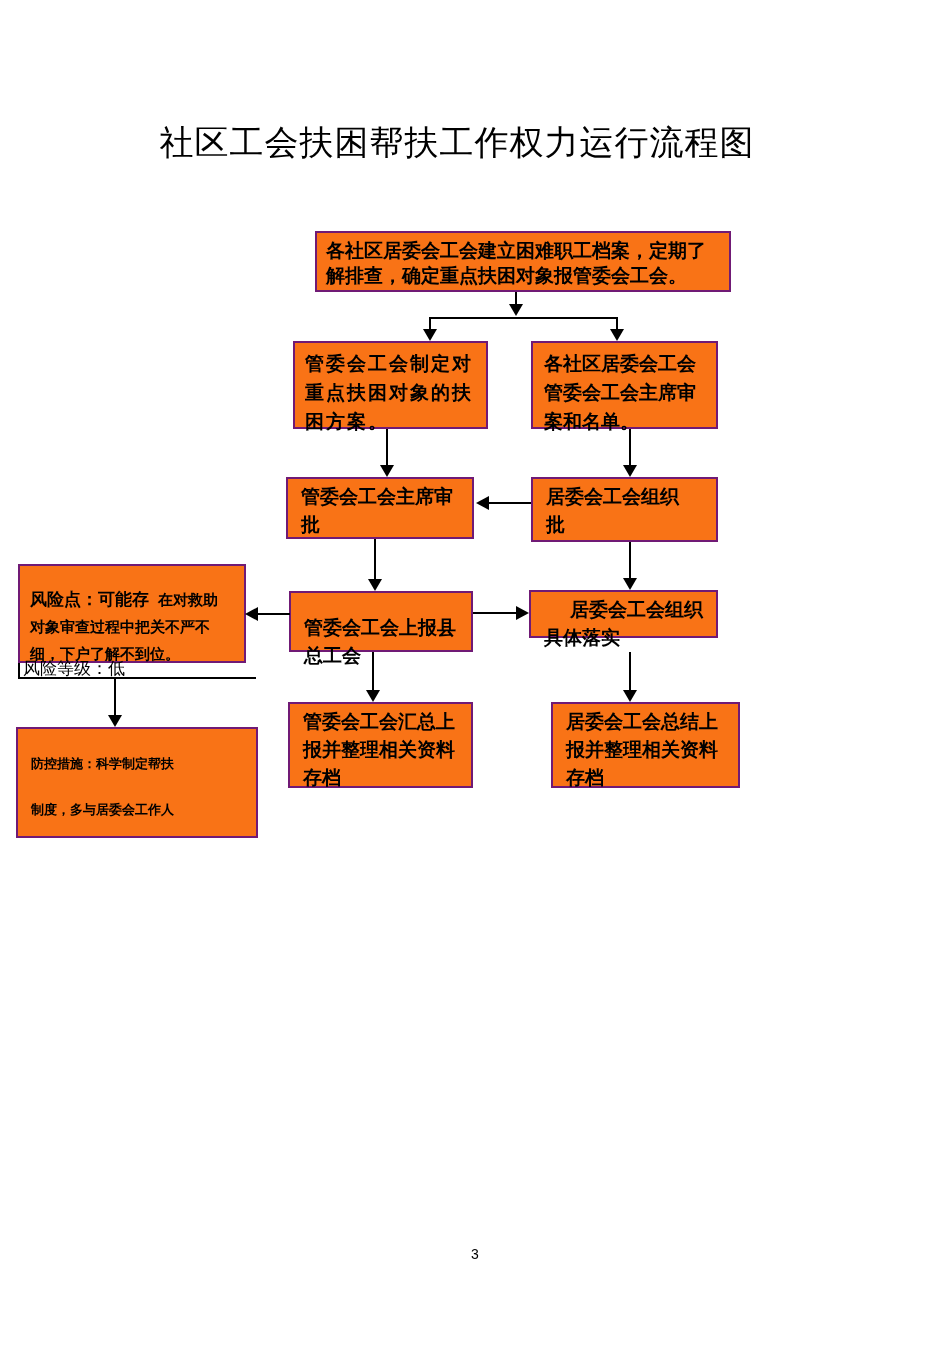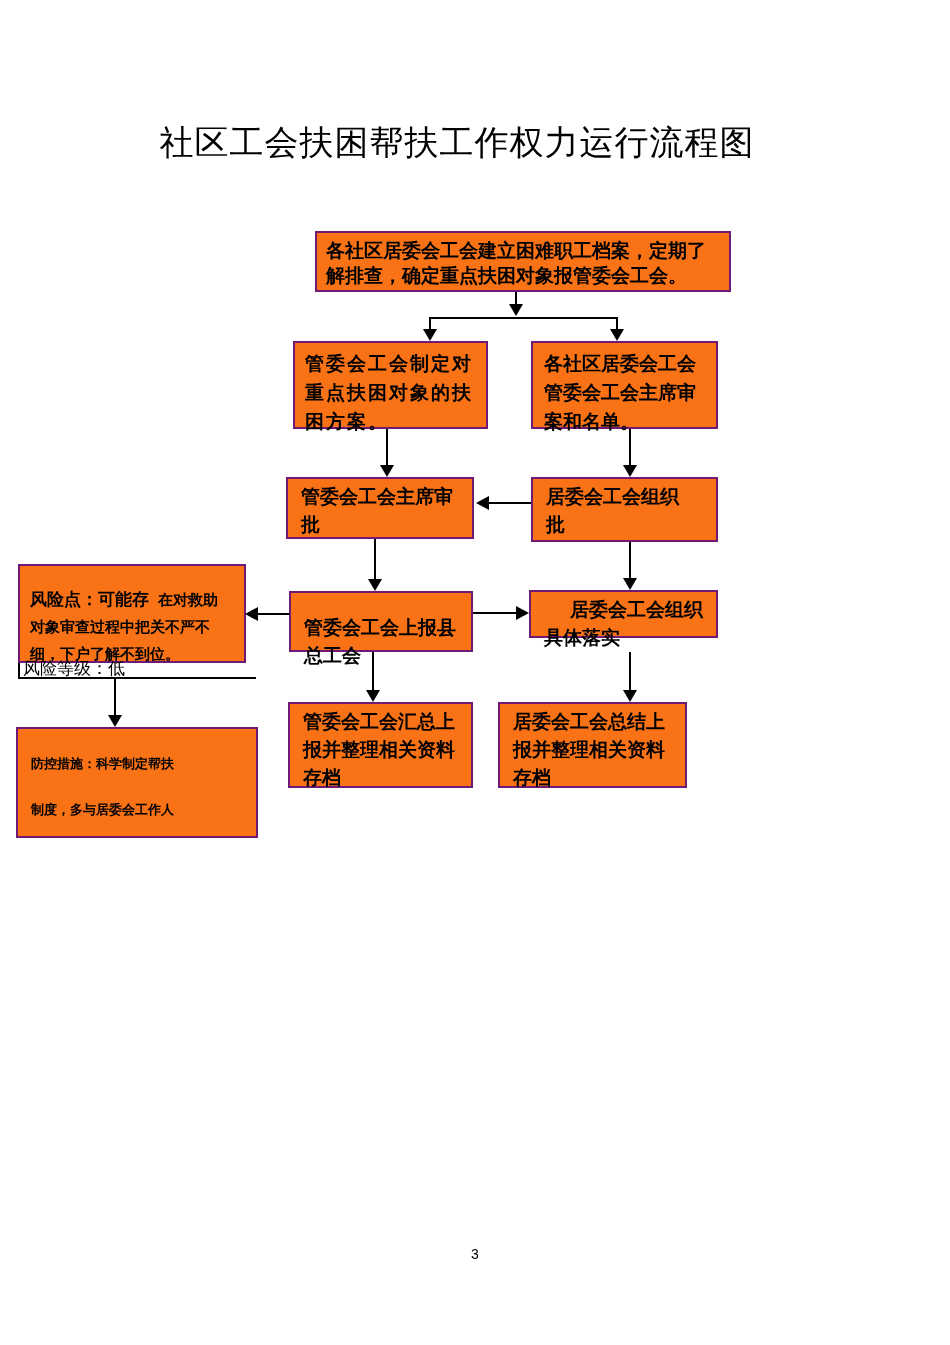--- a/index.html
+++ b/index.html
@@ -33,21 +33,21 @@
     font-weight:bold;
   }
   #node-top{left:315px;top:231px;width:416px;height:61px;padding:5px 9px;line-height:25px;}
   #node-plan-l{left:293px;top:341px;width:195px;height:88px;padding:6px 10px;line-height:29px;letter-spacing:2px;}
   #node-plan-r{left:531px;top:341px;width:187px;height:88px;padding:6px 11px;line-height:29px;}
   #node-approve-l{left:286px;top:477px;width:188px;height:62px;padding:4px 13px;}
   #node-approve-r{left:531px;top:477px;width:187px;height:65px;padding:4px 13px;}
   #node-report-l{left:289px;top:591px;width:184px;height:61px;padding:21px 13px;}
   #node-implement-r{left:529px;top:590px;width:189px;height:48px;padding:4px 13px;text-indent:26px;}
   #node-archive-l{left:288px;top:702px;width:185px;height:86px;padding:4px 13px;}
-  #node-archive-r{left:498px;top:702px;width:189px;height:86px;padding:4px 13px;}
+  #node-archive-r{left:551px;top:702px;width:189px;height:86px;padding:4px 13px;}
   #node-risk{left:18px;top:564px;width:228px;height:99px;padding:20px 10px;font-size:15px;line-height:27px;white-space:normal;}
   #node-risk .risk-line{white-space:nowrap;}
   .risk-big{font-size:17px;}
   .risk-rest{margin-left:9px;}
   #risk-level{
     position:absolute;left:23px;top:657px;
     font-size:17px;background:transparent;white-space:nowrap;
   }
   #node-prevention{left:16px;top:727px;width:242px;height:111px;padding:12px 0 0 13px;font-size:13px;line-height:46px;}
   .page-number{

